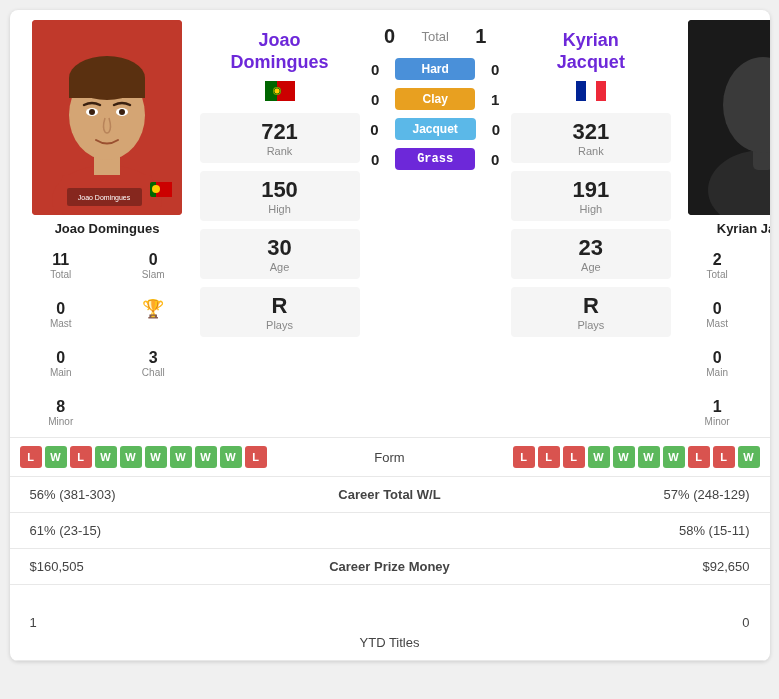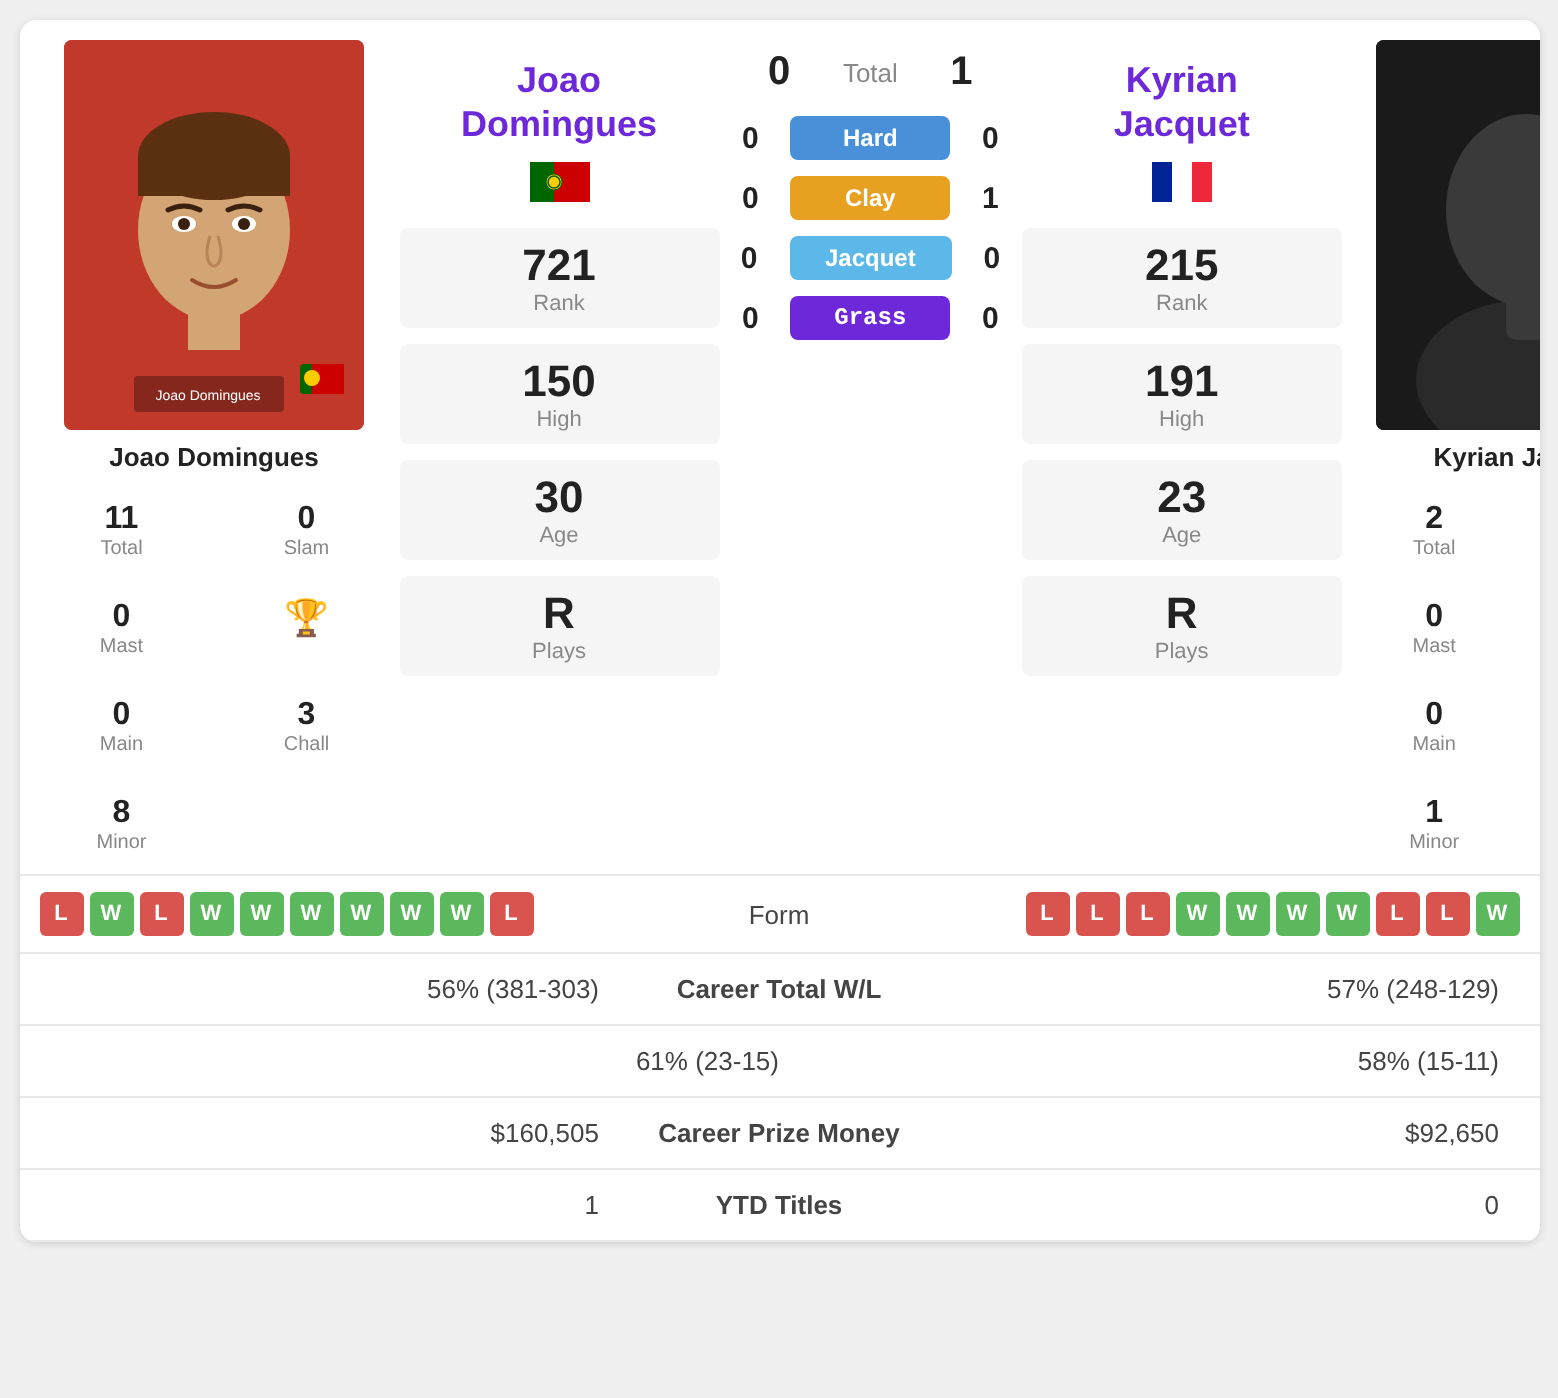--- a/index.html
+++ b/index.html
@@ -273,21 +273,21 @@
 
     .stats-row {
       display: flex;
       align-items: center;
       padding: 10px 20px;
       border-bottom: 1px solid #e8e8e8;
     }
 
     .stats-left-val {
       flex: 1;
-      text-align: right;
+      text-align: left;
       font-size: 13px;
       color: #444;
     }
 
     .stats-center-label {
       flex: 0 0 180px;
       text-align: center;
       font-size: 13px;
       font-weight: 700;
       color: #444;
@@ -440,21 +440,21 @@
       <div class="center-name">Kyrian<br>Jacquet</div>
 
       <div>
         <svg width="30" height="20" viewBox="0 0 30 20">
           <rect width="10" height="20" fill="#002395"></rect>
           <rect x="10" width="10" height="20" fill="white"></rect>
           <rect x="20" width="10" height="20" fill="#ED2939"></rect>
         </svg>
       </div>
       <div class="center-stat-row">
-        <span class="center-stat-value">215</span>
+        <span class="center-stat-value">321</span>
         <span class="center-stat-label">Rank</span>
       </div>
       <div class="center-stat-row">
         <span class="center-stat-value">191</span>
         <span class="center-stat-label">High</span>
       </div>
       <div class="center-stat-row">
         <span class="center-stat-value">23</span>
         <span class="center-stat-label">Age</span>
       </div>
@@ -552,19 +552,19 @@
           <span class="stats-left-val">61% (23-15)</span>
           <span class="stats-right-val">58% (15-11)</span>
         </div>
         <div class="stats-row">
           <span class="stats-left-val">$160,505</span>
           <span class="stats-center-label" style="font-weight: 700;">Career Prize Money</span>
           <span class="stats-right-val">$92,650</span>
         </div>
         <div class="stats-row">
           <span class="stats-left-val">1</span>
-          <span class="stats-center-label" style="font-weight: 700;">YTD Titles</span>
+          <span class="stats-center-label" style="font-weight: 400; margin-top: 40px;">YTD Titles</span>
           <span class="stats-right-val">0</span>
         </div>
       </div>
 
   </div>
 </div>
 
 </body></html>

